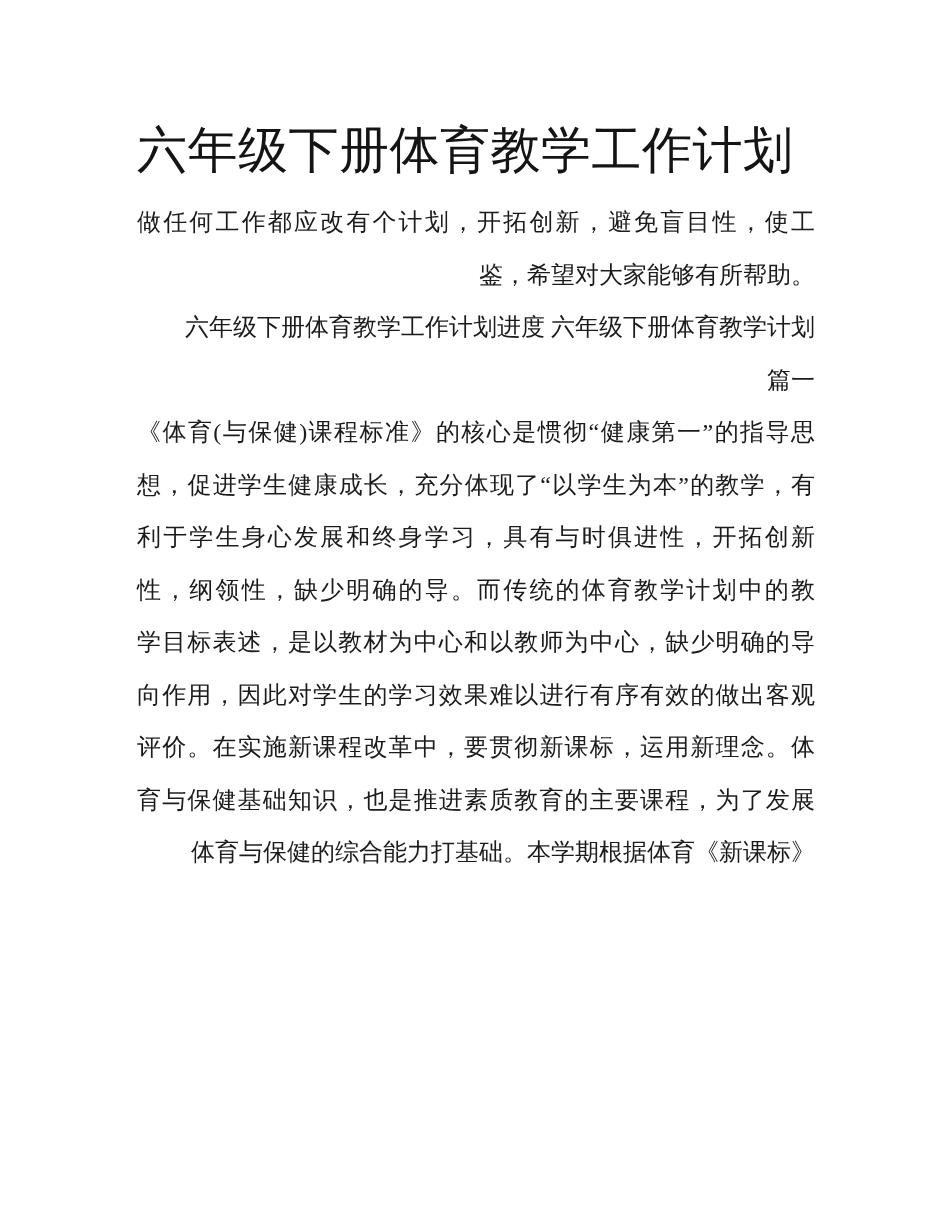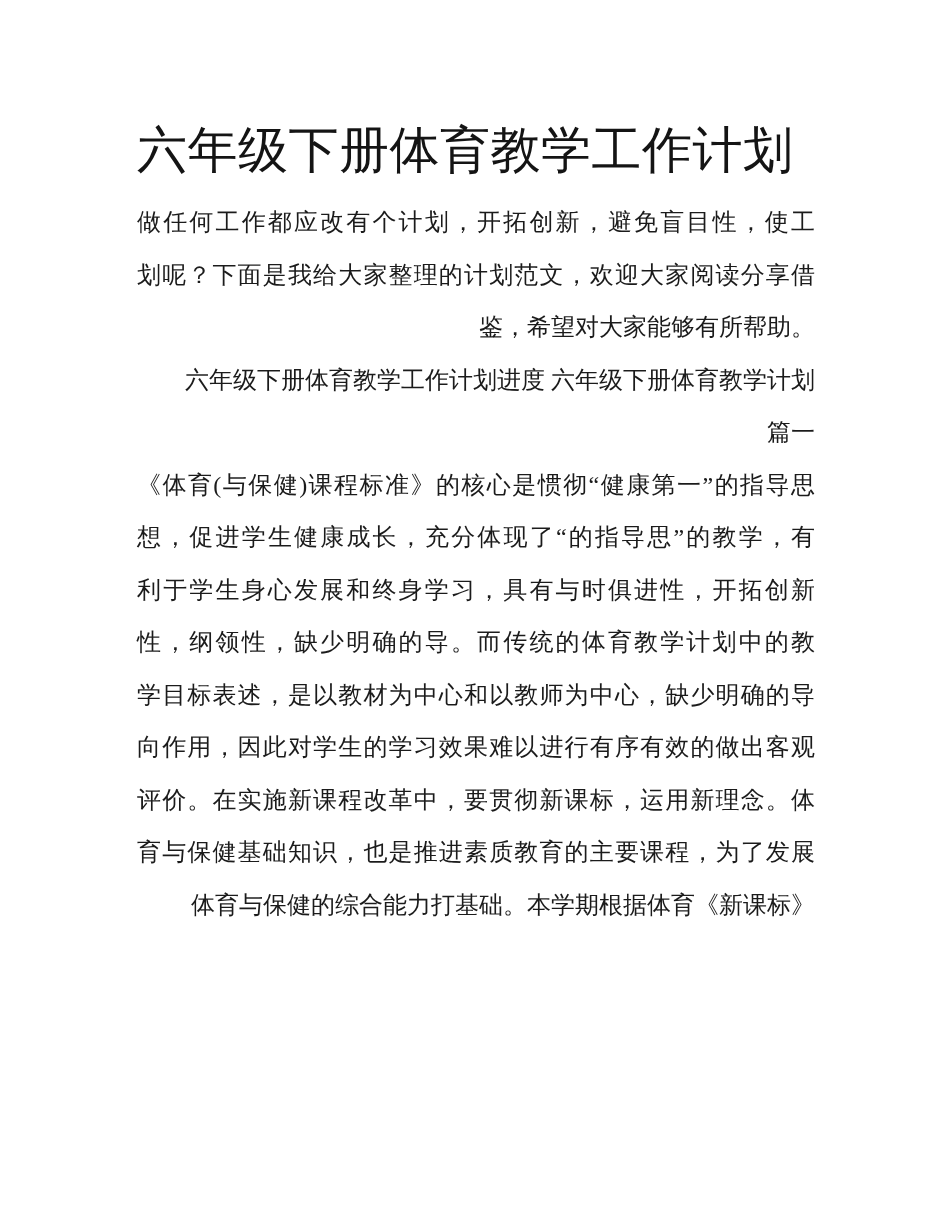--- a/index.html
+++ b/index.html
@@ -63,35 +63,34 @@
   <div class="doc">
 
     <div class="title">
       <div class="line">六年级下册体育教学工作计划</div>
     </div>
 
     <div class="body">
 
       <div>
         <div class="line j">做任何工作都应改有个计划，开拓创新，避免盲目性，使工</div>
-        <div class="line j">划呢？下面是我给大家整理的计划范文，欢迎大家阅读分享借</div>
         <div class="line l">鉴，希望对大家能够有所帮助。</div>
       </div>
 
       <div>
         <div class="line l">六年级下册体育教学工作计划进度 六年级下册体育教学计划</div>
       </div>
 
       <div>
         <div class="line l">篇一</div>
       </div>
 
       <div>
         <div class="line j">《体育(与保健)课程标准》的核心是惯彻“健康第一”的指导思</div>
-        <div class="line j">想，促进学生健康成长，充分体现了“的指导思”的教学，有</div>
+        <div class="line j">想，促进学生健康成长，充分体现了“以学生为本”的教学，有</div>
         <div class="line j">利于学生身心发展和终身学习，具有与时俱进性，开拓创新</div>
         <div class="line j">性，纲领性，缺少明确的导。而传统的体育教学计划中的教</div>
         <div class="line j">学目标表述，是以教材为中心和以教师为中心，缺少明确的导</div>
         <div class="line j">向作用，因此对学生的学习效果难以进行有序有效的做出客观</div>
         <div class="line j">评价。在实施新课程改革中，要贯彻新课标，运用新理念。体</div>
         <div class="line j">育与保健基础知识，也是推进素质教育的主要课程，为了发展</div>
         <div class="line l">体育与保健的综合能力打基础。本学期根据体育《新课标》</div>
       </div>
 
     </div>

